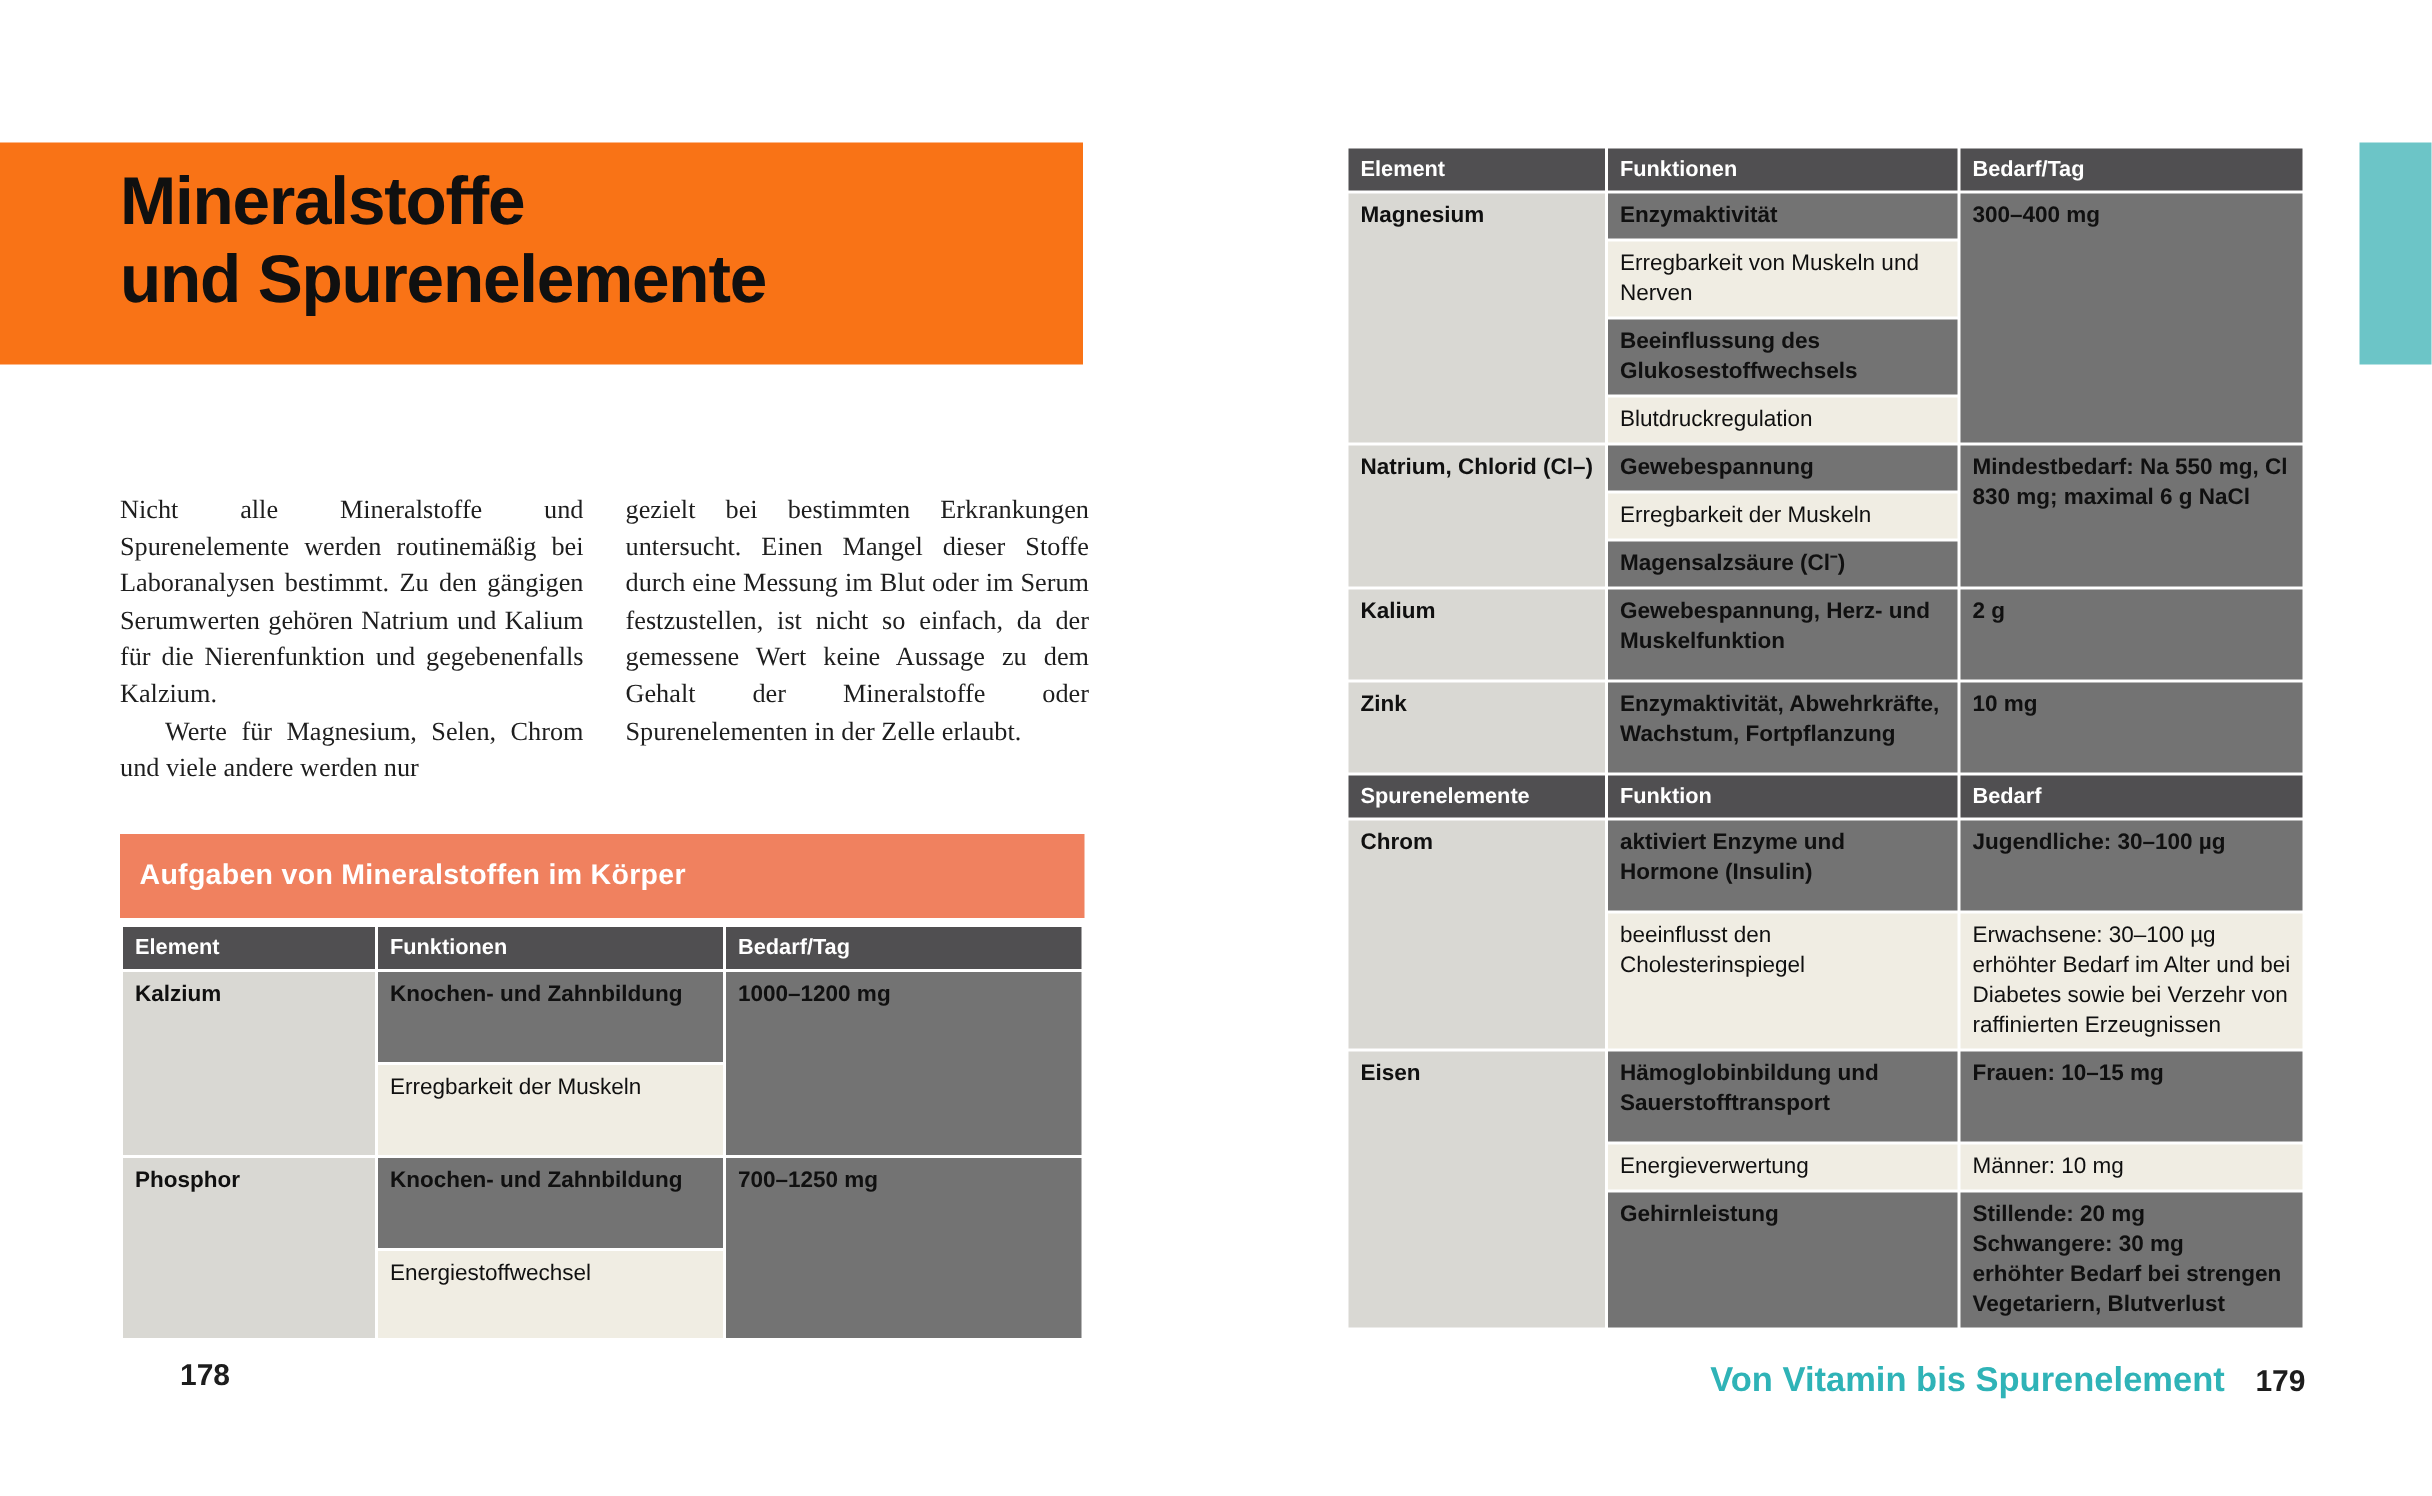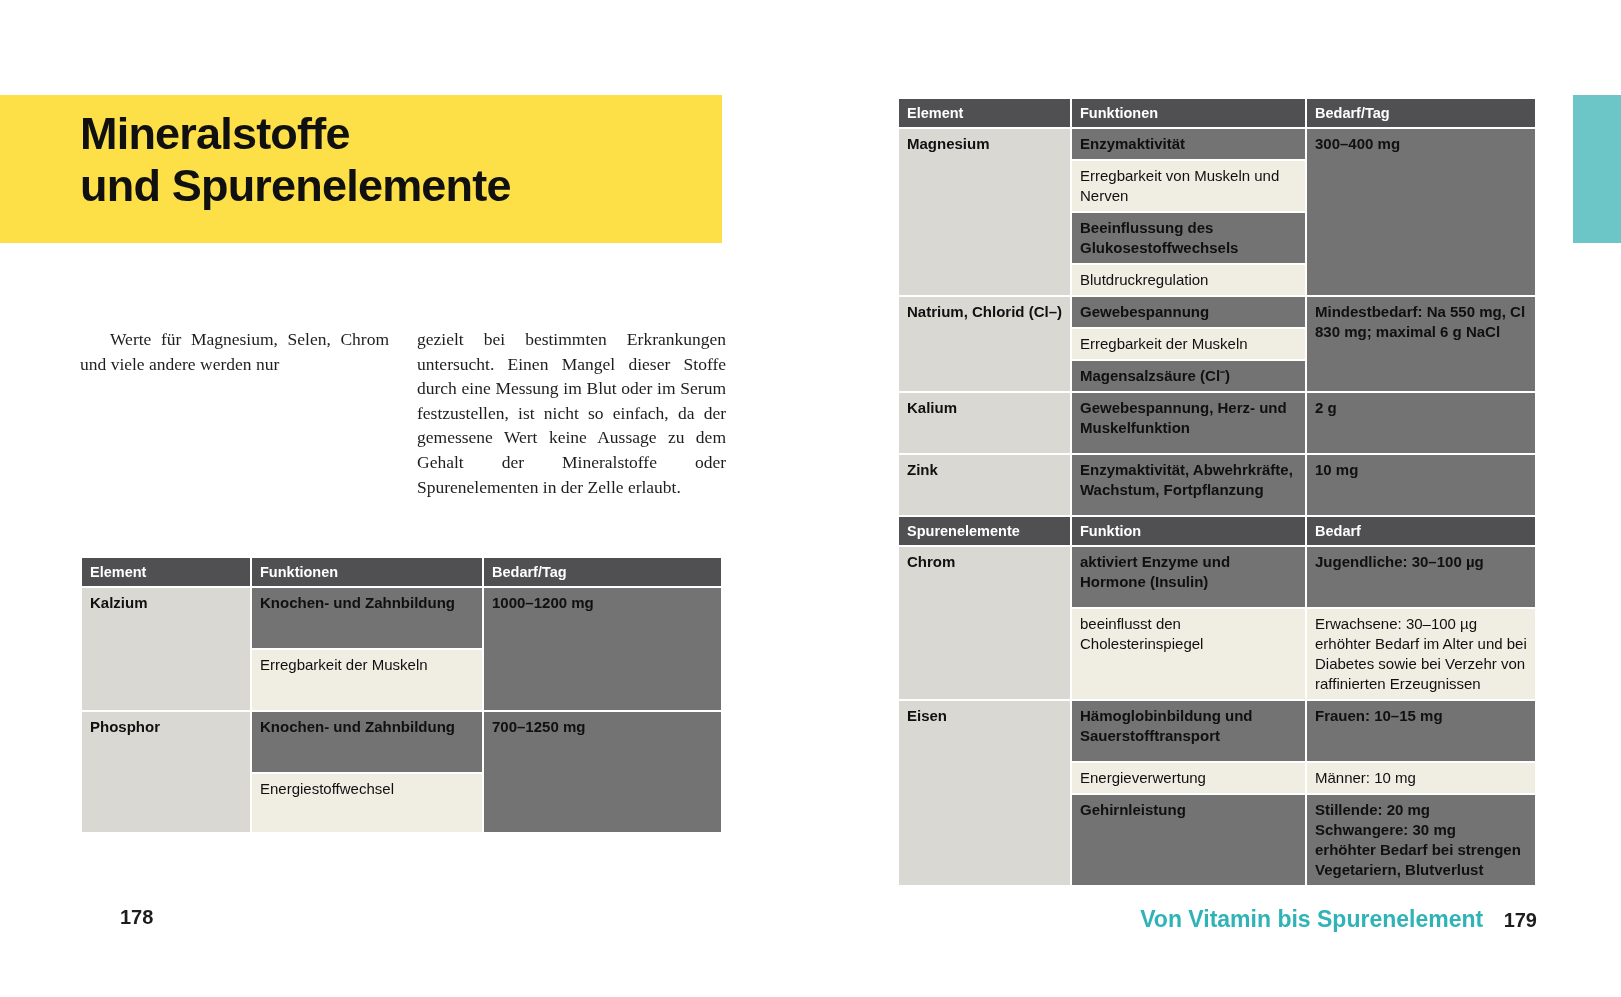--- a/index.html
+++ b/index.html
@@ -8,21 +8,21 @@
     position:relative;
     background:#ffffff;
     font-family:"Liberation Sans", sans-serif;
     color:#141414;
     overflow:hidden;
   }
 
   
   .banner-left {
     position:absolute; left:0; top:95px; width:722px; height:148px;
-    background:#fde047;
+    background:#f97316;
     padding:13px 0 0 80px;
   }
   .page-title {
     font-size:45px; font-weight:bold; line-height:1.16;
     letter-spacing:-0.8px; color:#101010;
   }
   .banner-right-edge {
     position:absolute; left:1573px; top:95px; width:48px; height:148px;
     background:#6CC5C7;
   }
@@ -91,28 +91,30 @@
   <div class="page-title">
     <div>Mineralstoffe</div>
     <div>und Spurenelemente</div>
   </div>
 </div>
 
 <div class="banner-right-edge"></div>
 
 <div class="body-text">
   <div class="body-col">
+    <p>Nicht alle Mineralstoffe und Spurenelemente werden routinemäßig bei Laboranalysen bestimmt. Zu den gängigen Serumwerten gehören Natrium und Kalium für die Nierenfunktion und gegebenenfalls Kalzium.</p>
     <p class="para2">Werte für Magnesium, Selen, Chrom und viele andere werden nur</p>
   </div>
   <div class="body-col">
     <p>gezielt bei bestimmten Erkrankungen untersucht. Einen Mangel dieser Stoffe durch eine Messung im Blut oder im Serum festzustellen, ist nicht so einfach, da der gemessene Wert keine Aussage zu dem Gehalt der Mineralstoffe oder Spurenelementen in der Zelle erlaubt.</p>
   </div>
 </div>
 
 <div class="left-table-block">
+  <div class="table-title-bar">Aufgaben von Mineralstoffen im Körper</div>
   <table class="data-table">
     <colgroup>
         <col style="width:168px">
         <col style="width:230px">
         <col>
       </colgroup>
     <tbody>
         <tr>
       <th>Element</th>
       <th>Funktionen</th>

